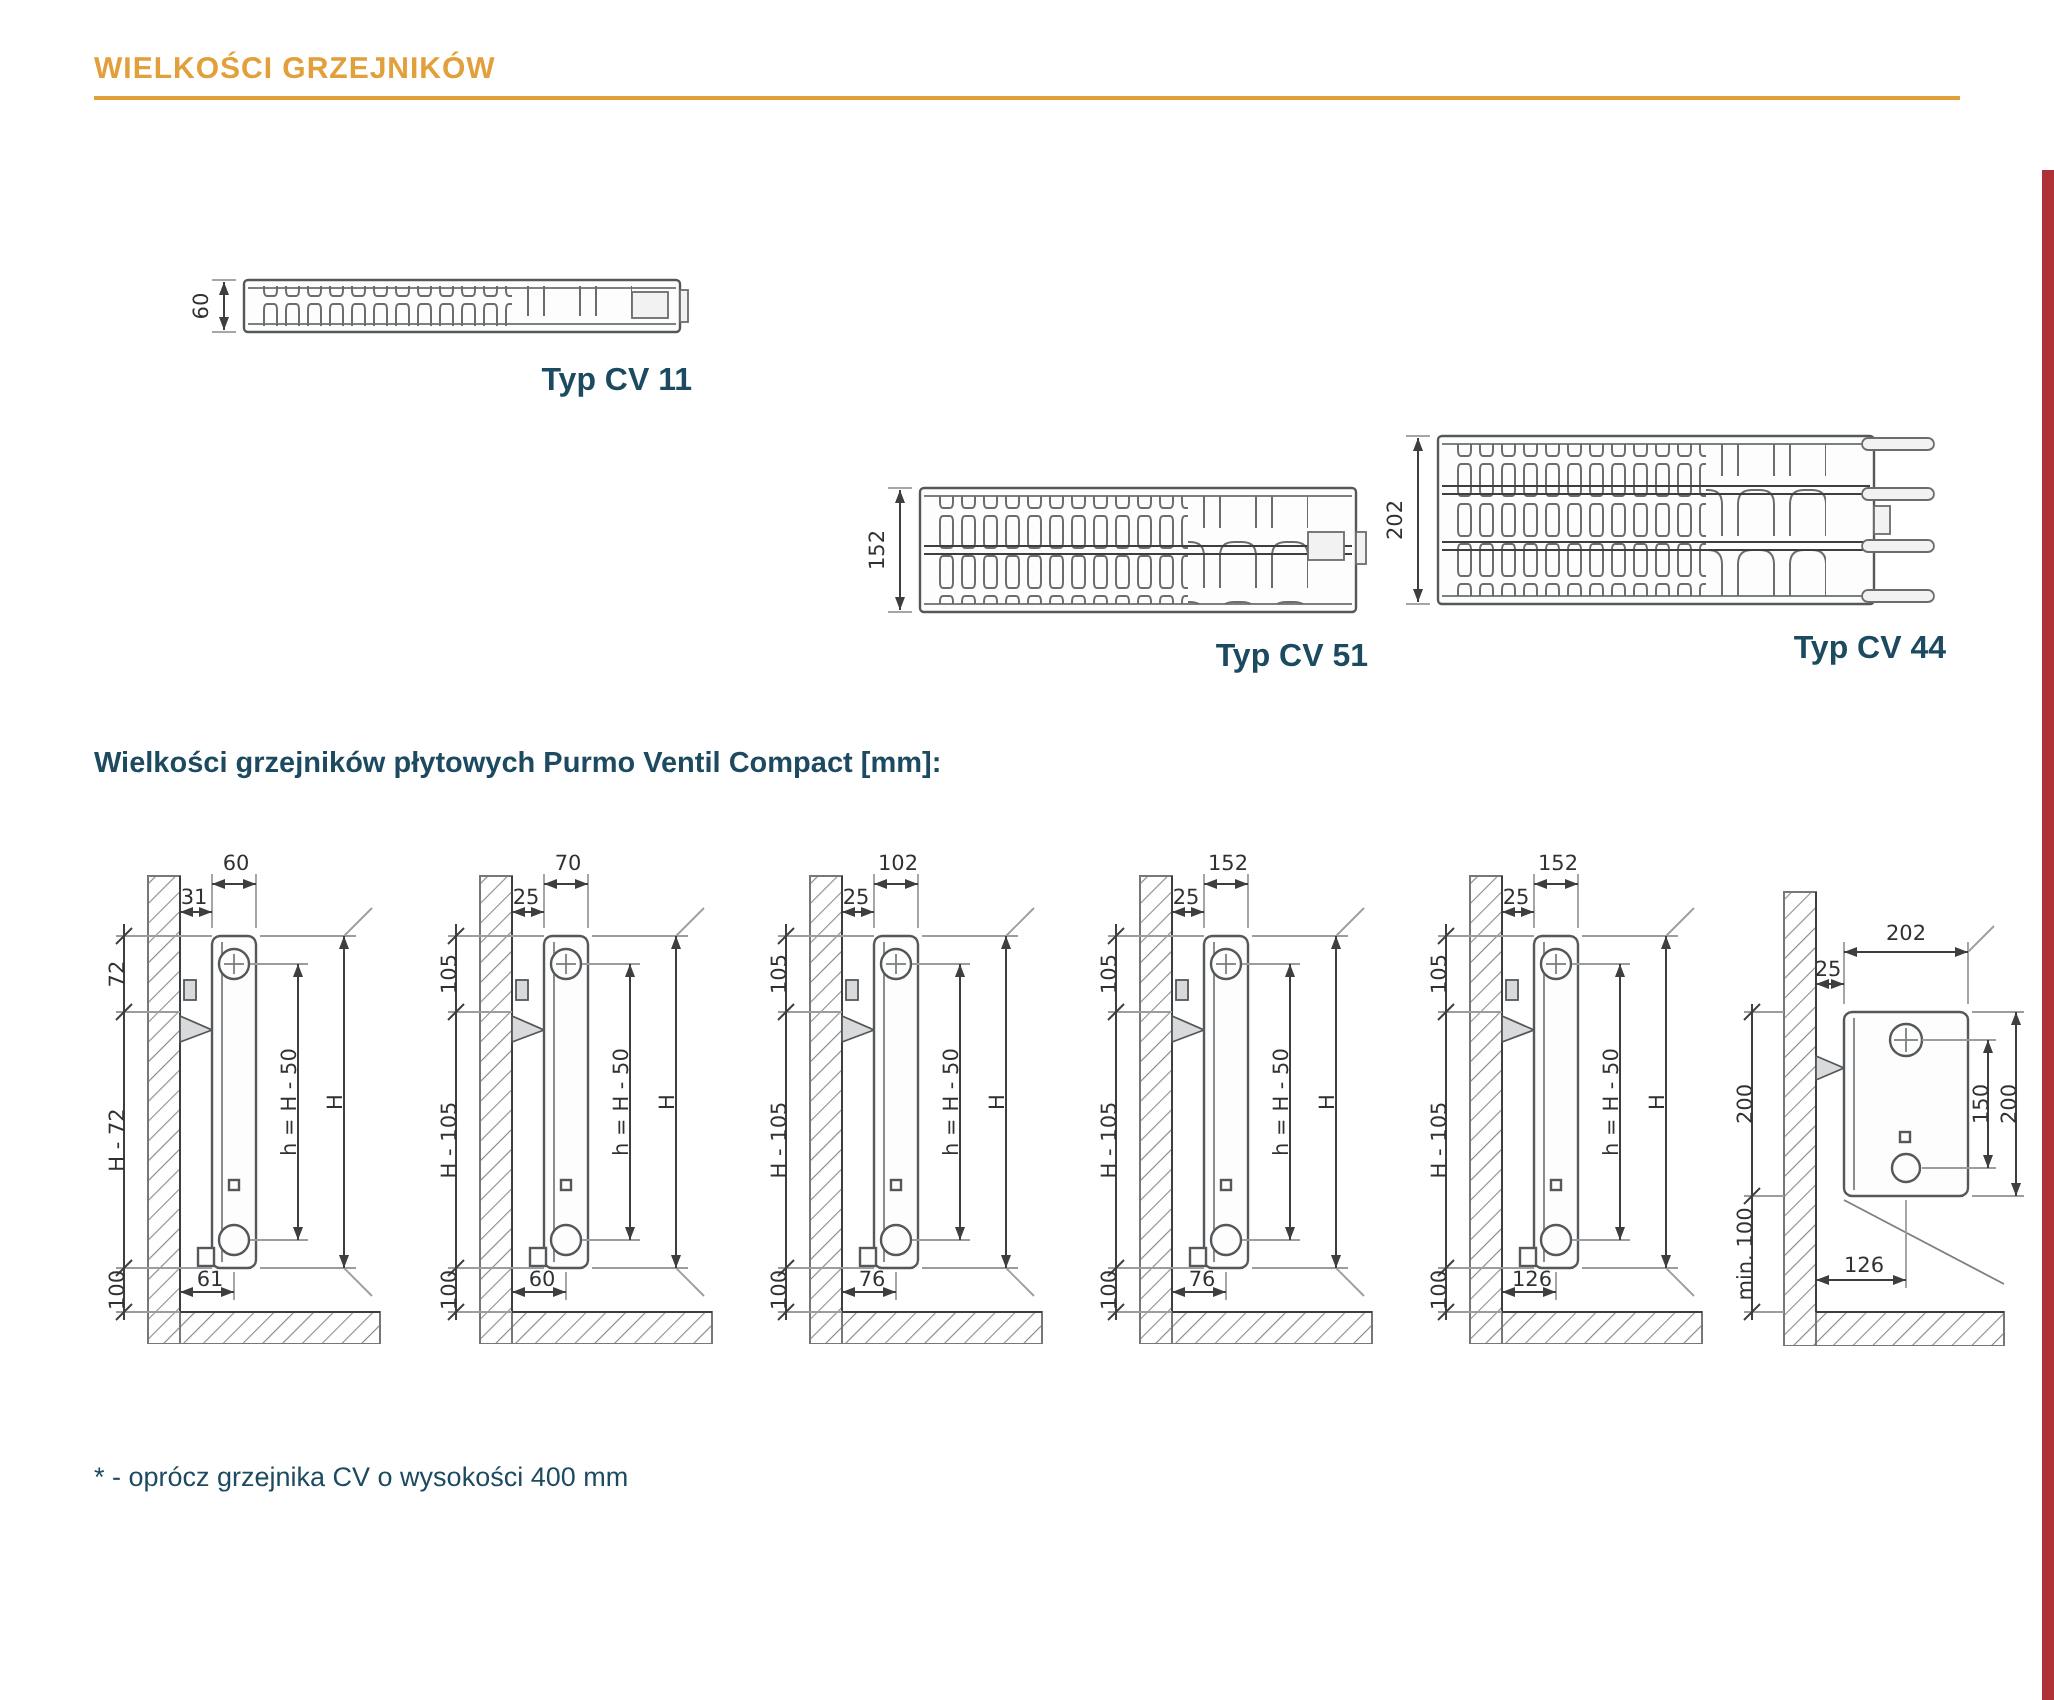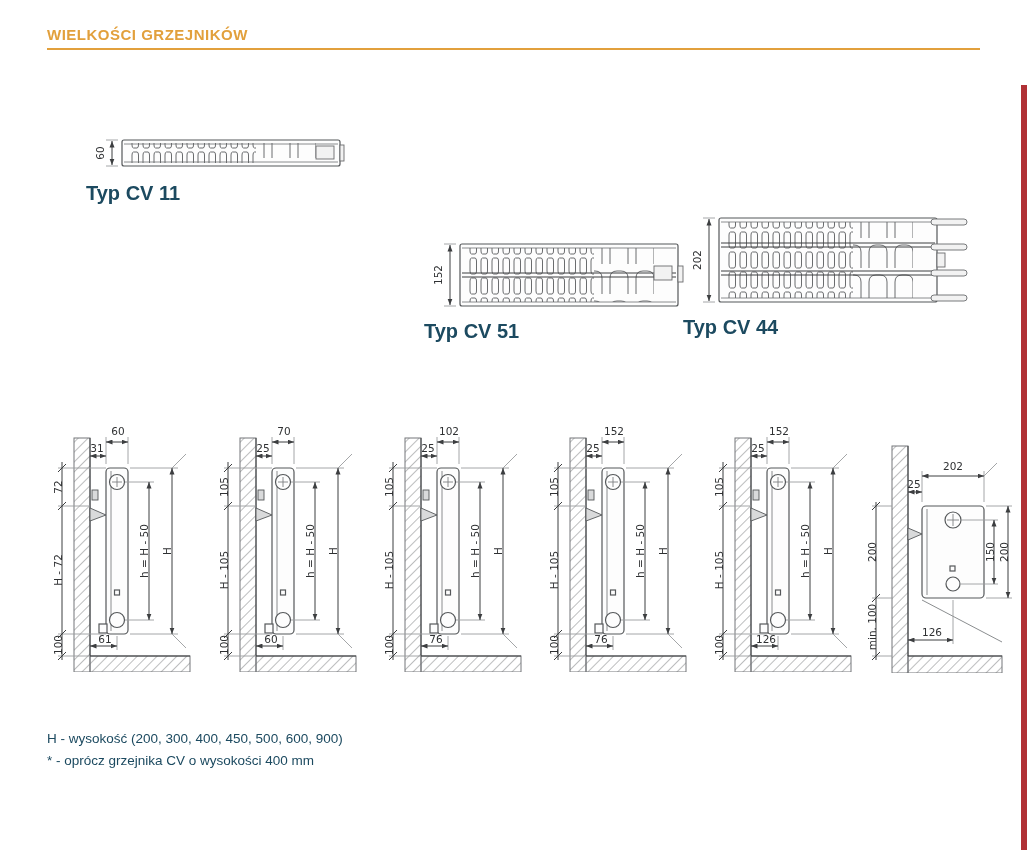--- a/index.html
+++ b/index.html
@@ -1,23 +1,23 @@
 <!DOCTYPE html>
 <html><head>
 <meta charset="utf-8">
 <style>
   html,body{margin:0;padding:0;background:#fff;}
   .page{position:relative;width:1027px;height:850px;background:#fff;overflow:hidden;
-        font-family:"Liberation Sans",sans-serif;}
+        font-family:"Liberation Sans",sans-serif;text-align:right;}
   .title{position:absolute;left:47px;top:26px;font-size:15px;font-weight:bold;
          letter-spacing:.5px;color:#E2A03C;}
   .rule{position:absolute;left:47px;top:48px;width:933px;height:2px;background:#E2A03C;}
   .edge-strip{position:absolute;right:0;top:85px;bottom:0;width:6px;background:#B03135;}
   .cs{position:absolute;}
-  .cs .cs-label{margin-top:6px;font-size:20px;font-weight:bold;color:#1C4A60;}
+  .cs .cs-label{margin-top:6px;font-size:16px;font-weight:bold;color:#1C4A60;}
   .cs1{left:86px;top:130px;}  .cs2{left:424px;top:126px;}
   .cs3{left:86px;top:256px;}  .cs4{left:424px;top:236px;}  .cs5{left:683px;top:210px;}
   .subtitle{position:absolute;left:47px;top:374px;font-size:14.5px;font-weight:bold;color:#1C4A60;}
   .side-slot{position:absolute;top:424px;width:160px;height:248px;}
   .sd1{left:52px;} .sd2{left:218px;} .sd3{left:383px;} .sd4{left:548px;} .sd5{left:713px;}
   .detail{position:absolute;left:864px;top:428px;}
   .legend{position:absolute;left:47px;top:731px;color:#1C4A60;font-size:13.5px;}
   .legend div{margin-bottom:6.5px;}
   
   svg{display:block;}
@@ -115,20 +115,21 @@
         <line class="dim" x1="38" y1="65" x2="252" y2="65"></line>
       <rect class="valvebox" x="248" y="9" width="36" height="6" rx="3"></rect>
       <rect class="valvebox" x="248" y="34" width="36" height="6" rx="3"></rect>
       <rect class="valvebox" x="248" y="60" width="36" height="6" rx="3"></rect>
       <rect class="valvebox" x="248" y="85" width="36" height="6" rx="3"></rect>
       <rect class="valvebox" x="254" y="43" width="8" height="14"></rect>
     </svg>
     <div class="cs-label">Typ CV 44</div>
   </div>
 
+  <div class="subtitle">Wielkości grzejników płytowych Purmo Ventil Compact [mm]:</div>
 
   <div class="side-slot sd1">
     <svg width="160" height="248" viewBox="0 0 160 248">
 
       <rect class="hatchfill" x="22" y="14" width="16" height="234"></rect>
       <rect class="hatchfill" x="38" y="232" width="100" height="16"></rect>
       <line class="dim" x1="38" y1="14" x2="38" y2="232"></line>
       <line class="dim" x1="38" y1="232" x2="138" y2="232"></line>
 
       <rect class="bracket" x="40" y="66" width="6" height="10"></rect>
@@ -459,17 +460,16 @@
       <text class="dtxt" text-anchor="middle" transform="rotate(-90 8 124)" x="8" y="128">200</text>
       <text class="dtxt" text-anchor="middle" transform="rotate(-90 8 199)" x="8" y="203">min. 100</text>
 
       <line class="ext" x1="89" y1="172" x2="89" y2="216"></line>
       <line class="dim" x1="44" y1="212" x2="89" y2="212" marker-start="url(#mS)" marker-end="url(#mE)"></line>
       <text class="dtxt" text-anchor="middle" x="68" y="208">126</text>
     </svg>
   </div>
 
   <div class="legend">
-    <div>H - wysokość (200, 300, 400, 450, 500, 600, 900)</div>
     <div>* - oprócz grzejnika CV o wysokości 400 mm</div>
   </div>
 
 </div>
 
 </body></html>

